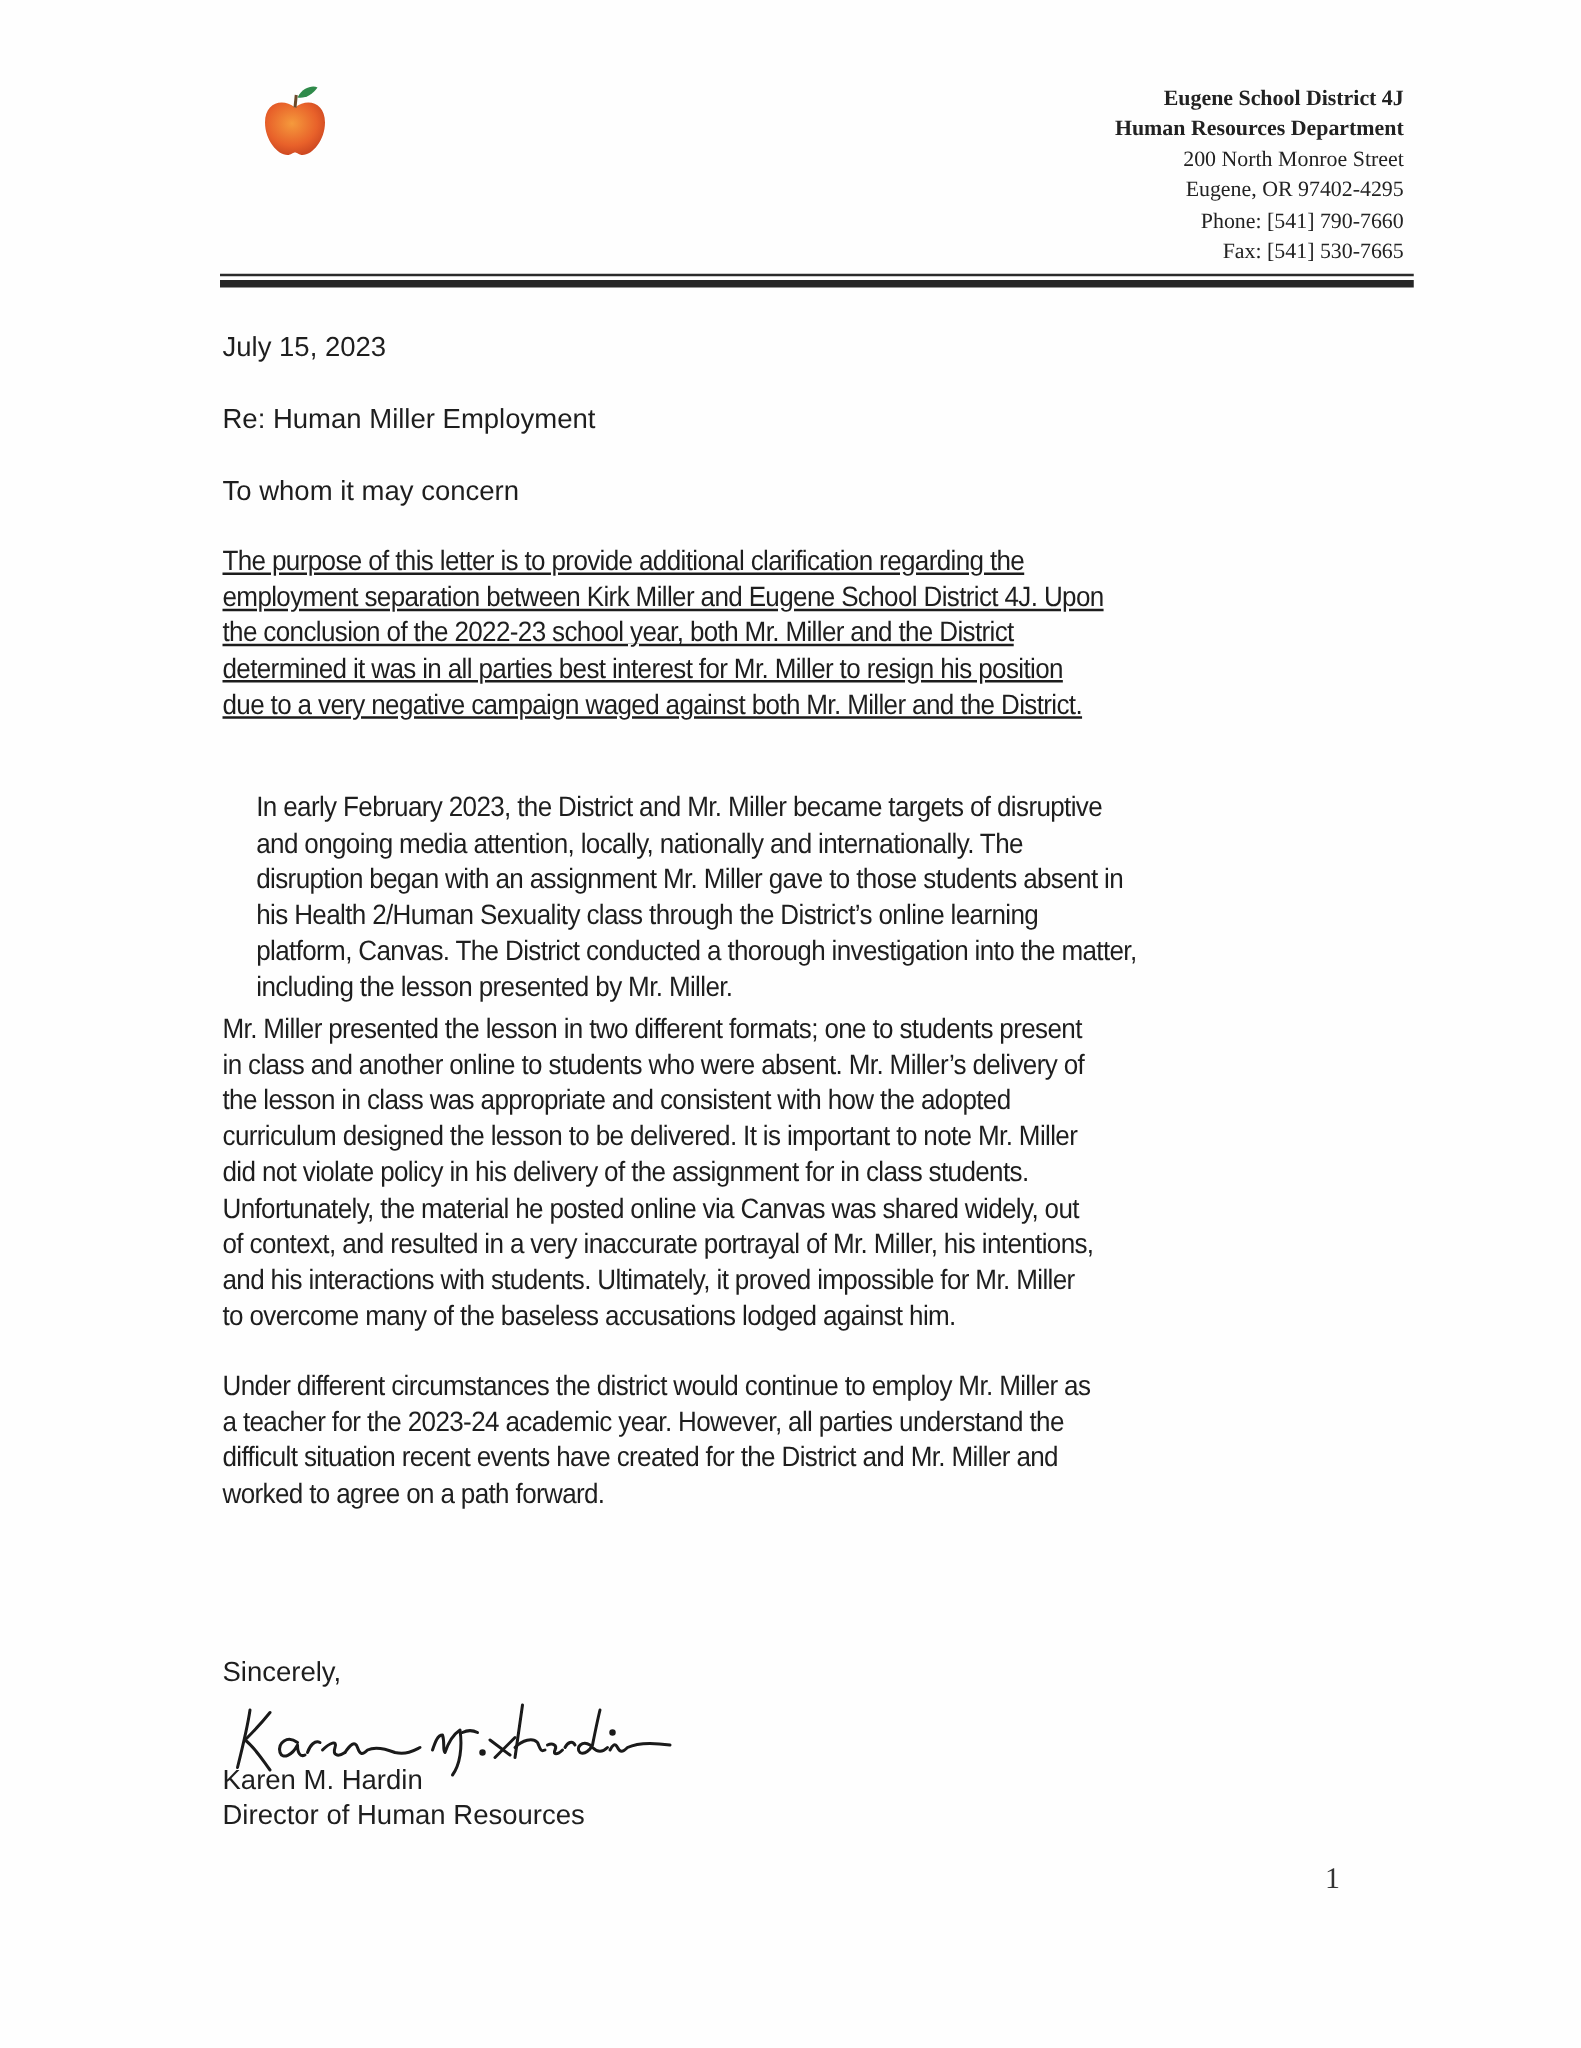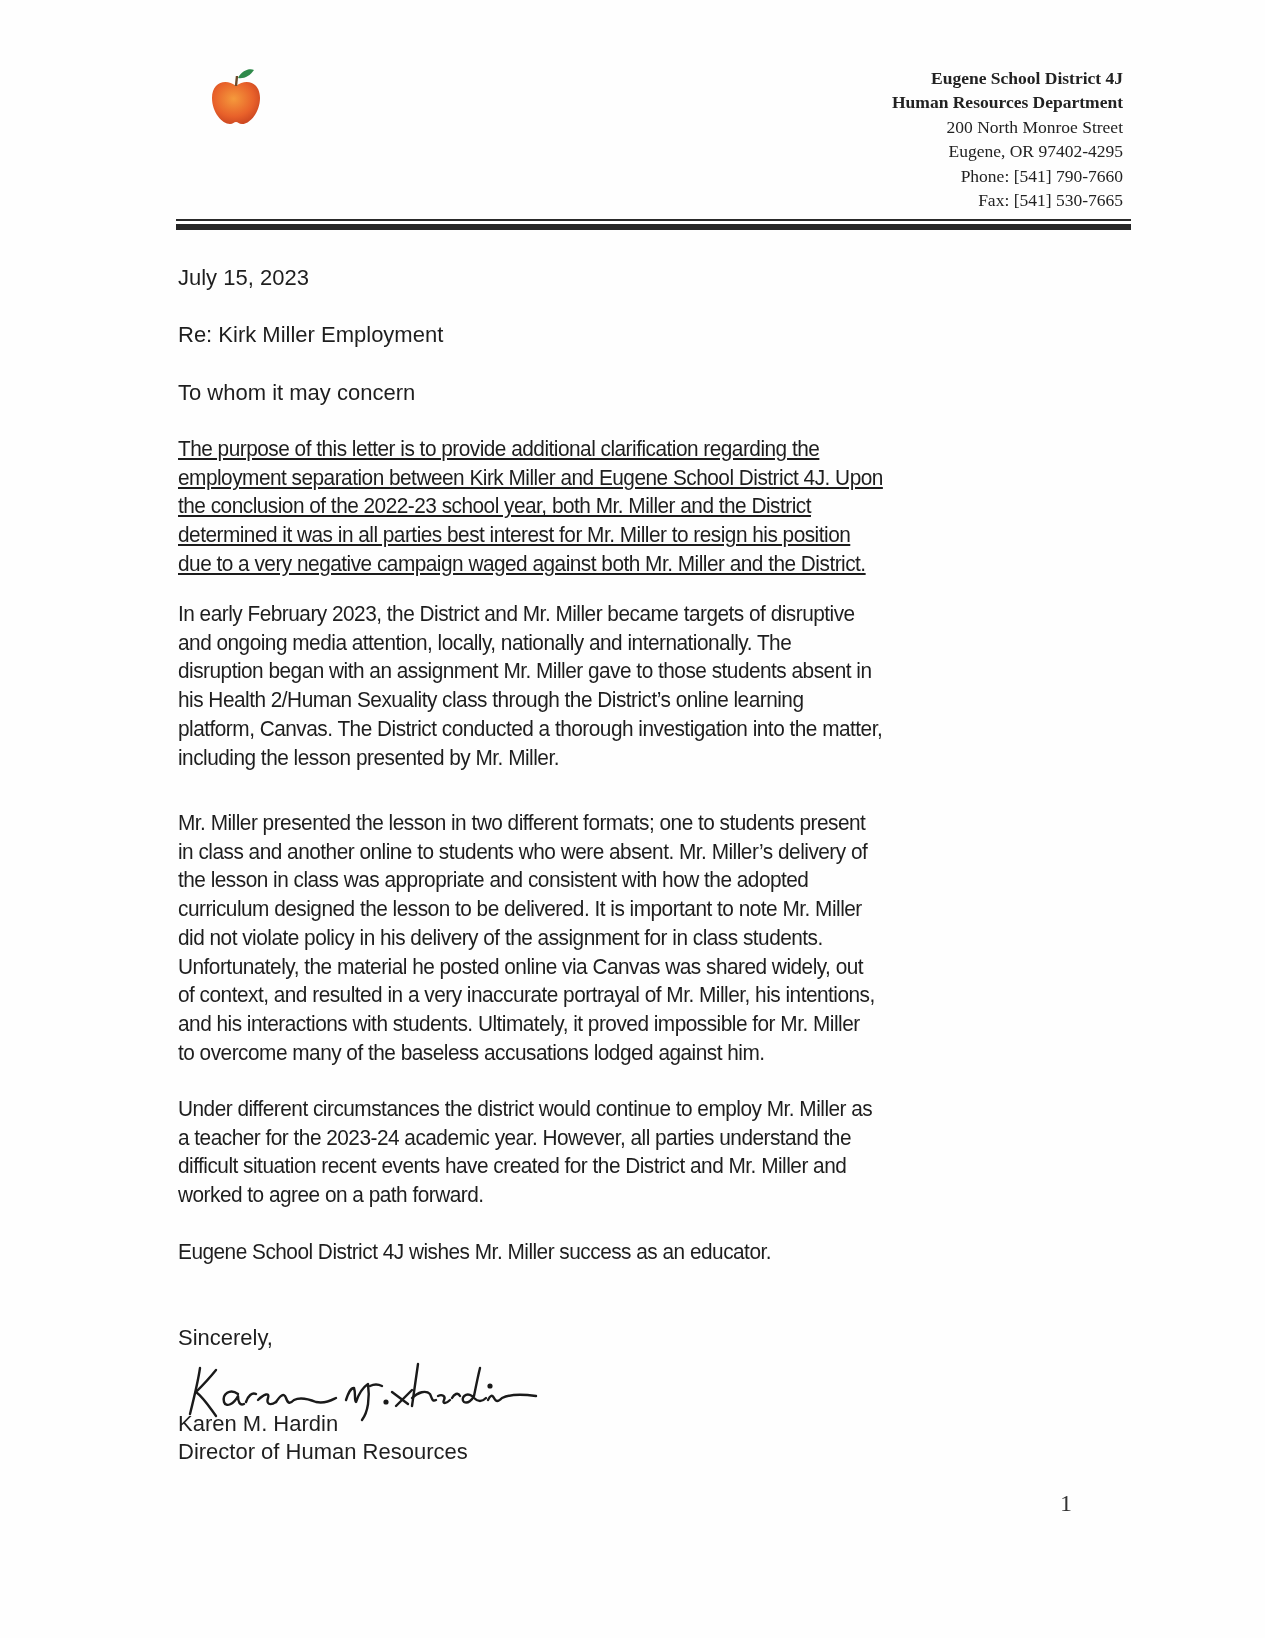--- a/index.html
+++ b/index.html
@@ -44,32 +44,32 @@
     <div>200 North Monroe Street</div>
     <div>Eugene, OR 97402-4295</div>
     <div>Phone: [541] 790-7660</div>
     <div>Fax: [541] 530-7665</div>
   </div>
 
   <div class="rule-thin"></div>
   <div class="rule-thick"></div>
 
   <div class="text" style="top:265px;">July 15, 2023</div>
-  <div class="text" style="top:322px;">Re: Kirk Miller Employment</div>
+  <div class="text" style="top:322px;">Re: Human Miller Employment</div>
   <div class="text" style="top:380px;">To whom it may concern</div>
 
   <div class="para" style="top:435px;text-decoration:underline;">
     <div class="body-line">The purpose of this letter is to provide additional clarification regarding the</div>
     <div class="body-line">employment separation between Kirk Miller and Eugene School District 4J. Upon</div>
     <div class="body-line">the conclusion of the 2022-23 school year, both Mr. Miller and the District</div>
     <div class="body-line">determined it was in all parties best interest for Mr. Miller to resign his position</div>
     <div class="body-line">due to a very negative campaign waged against both Mr. Miller and the District.</div>
   </div>
 
-  <div class="para" style="top:600px;">
+  <div class="para" style="top:632px;margin-left:27px;">
     <div class="body-line">In early February 2023, the District and Mr. Miller became targets of disruptive</div>
     <div class="body-line">and ongoing media attention, locally, nationally and internationally. The</div>
     <div class="body-line">disruption began with an assignment Mr. Miller gave to those students absent in</div>
     <div class="body-line">his Health 2/Human Sexuality class through the District’s online learning</div>
     <div class="body-line">platform, Canvas. The District conducted a thorough investigation into the matter,</div>
     <div class="body-line">including the lesson presented by Mr. Miller.</div>
   </div>
 
   <div class="para" style="top:809px;">
     <div class="body-line">Mr. Miller presented the lesson in two different formats; one to students present</div>
@@ -83,23 +83,20 @@
     <div class="body-line">to overcome many of the baseless accusations lodged against him.</div>
   </div>
 
   <div class="para" style="top:1095px;">
     <div class="body-line">Under different circumstances the district would continue to employ Mr. Miller as</div>
     <div class="body-line">a teacher for the 2023-24 academic year. However, all parties understand the</div>
     <div class="body-line">difficult situation recent events have created for the District and Mr. Miller and</div>
     <div class="body-line">worked to agree on a path forward.</div>
   </div>
 
-  <div class="para" style="top:1238px;">
-    <div class="body-line">Eugene School District 4J wishes Mr. Miller success as an educator.</div>
-  </div>
 
   <div class="text" style="top:1325px;">Sincerely,</div>
 
   <svg class="signature" viewBox="0 0 420 64" fill="none" stroke="#1a1a1a" stroke-width="2.4" stroke-linecap="round" stroke-linejoin="round">
     <path d="M14 10 C12 24, 8 40, 4 56"></path>
     <path d="M30 12 C22 22, 14 30, 10 34 C18 40, 24 50, 30 58"></path>
     <path d="M52 36 C44 30, 36 36, 38 44 C40 50, 48 46, 52 38 C52 44, 54 48, 58 46"></path>
     <path d="M60 44 C62 38, 66 34, 70 36"></path>
     <path d="M72 42 C78 36, 84 34, 82 40 C80 46, 84 48, 90 44"></path>
     <path d="M90 44 C94 38, 98 34, 100 40 C102 46, 104 46, 108 42 C112 40, 120 40, 130 44 C140 46, 146 42, 150 40"></path>

